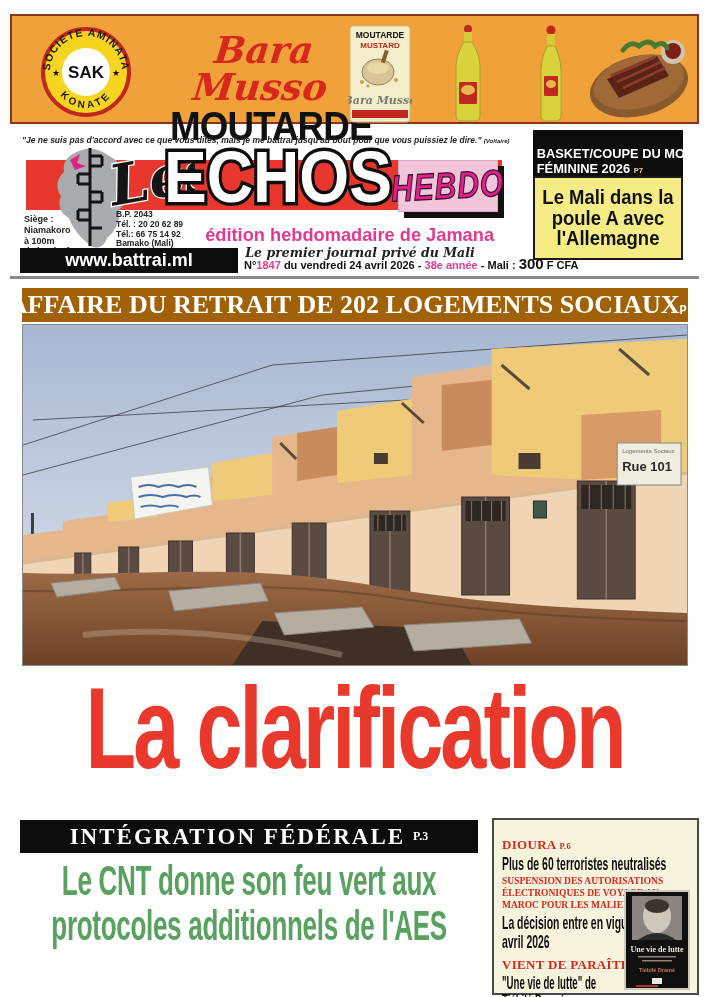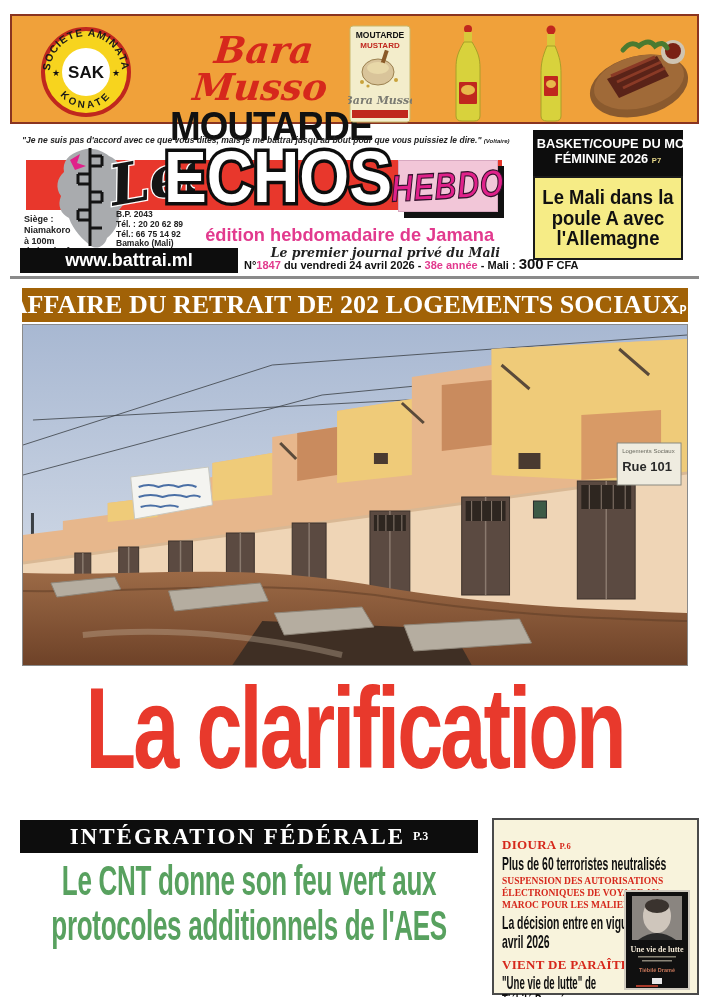--- a/index.html
+++ b/index.html
@@ -20,29 +20,29 @@
   .redband { position:absolute; left:26px; top:160px; width:476px; height:50px; background:#E8372C; }
   .map-wrap { position:absolute; left:52px; top:146px; width:84px; height:104px; }
   .les-wrap { position:absolute; left:100px; top:140px; width:95px; height:84px; }
   .echos-wrap { position:absolute; left:158px; top:140px; width:240px; height:78px; }
   .hebdo-sh { position:absolute; left:404px; top:166px; width:100px; height:52px; background:#111; }
   .hebdo { position:absolute; left:398px; top:160px; width:100px; height:52px; background:#F2C6D8; border:1px solid #d8a8c0; display:flex; align-items:center; justify-content:center; }
   .hebdo span { font-size:30px; font-weight:bold; font-style:italic; color:#E0218A; -webkit-text-stroke:1px #30102a; letter-spacing:1px; transform:rotate(-3deg) scaleY(1.25); }
   .siege { position:absolute; left:24px; top:214px; font-size:9px; font-weight:bold; color:#222; line-height:1.2; }
   .contact { position:absolute; left:116px; top:210px; font-size:8.5px; font-weight:bold; color:#222; line-height:1.15; }
   .edition { position:absolute; left:196px; top:224px; width:320px; text-align:center; font-size:19px; font-weight:bold; color:#E23A8E; letter-spacing:0; white-space:nowrap; transform:scaleX(0.96); transform-origin:left; }
-  .tagline { position:absolute; left:220px; top:245px; width:280px; text-align:right; font-family:"DejaVu Serif", serif; font-style:italic; font-size:12.5px; font-weight:bold; color:#222; white-space:nowrap; }
+  .tagline { position:absolute; left:220px; top:245px; width:280px; text-align:center; font-family:"DejaVu Serif", serif; font-style:italic; font-size:12.5px; font-weight:bold; color:#222; white-space:nowrap; }
   .webbar { position:absolute; left:20px; top:248px; width:218px; height:25px; background:#0d0d0d; color:#fff; font-size:18px; font-weight:bold; display:flex; align-items:center; justify-content:center; }
   .issue { position:absolute; left:244px; top:255px; width:280px; font-size:11px; font-weight:bold; color:#111; white-space:nowrap; }
   .issue .pink { color:#E23A8E; }
   .issue .big { font-size:15px; }
   .mastrule { position:absolute; left:10px; top:276px; width:689px; height:3px; background:#8a8a8a; }
 
   
-  .sportk { position:absolute; left:533px; top:130px; width:150px; height:46px; background:#0d0d0d; color:#fff; text-align:center; padding-top:6px; }
+  .sportk { position:absolute; left:533px; top:130px; width:150px; height:46px; background:#0d0d0d; color:#fff; padding-top:16px; }
   .sportk .l { font-size:13.5px; font-weight:bold; transform:scaleX(0.95); transform-origin:center; white-space:nowrap; }
   .sportk .pg { font-size:8px; color:#e8d98a; }
   .sporty { position:absolute; left:533px; top:176px; width:150px; height:84px; background:#F6EC86; border:2px solid #1a1a1a; display:flex; align-items:center; justify-content:center; text-align:center; }
   .sporty div { font-size:20.5px; font-weight:bold; color:#111; line-height:1.02; transform:scaleX(0.9); transform-origin:center; }
 
   
   .leadban { position:absolute; left:22px; top:288px; width:666px; height:34px; background:#a16207; color:#fff; display:flex; align-items:center; justify-content:center; font-family:"Liberation Serif", serif; font-weight:bold; font-size:26px; white-space:nowrap; }
   .leadban .pg { font-size:12px; margin-left:0; align-self:flex-end; padding-bottom:4px;font-family:Liberation Mono, monospace; }
   .photo { position:absolute; left:22px; top:324px; width:666px; height:342px; border:1px solid #8a8a8a; }
 

